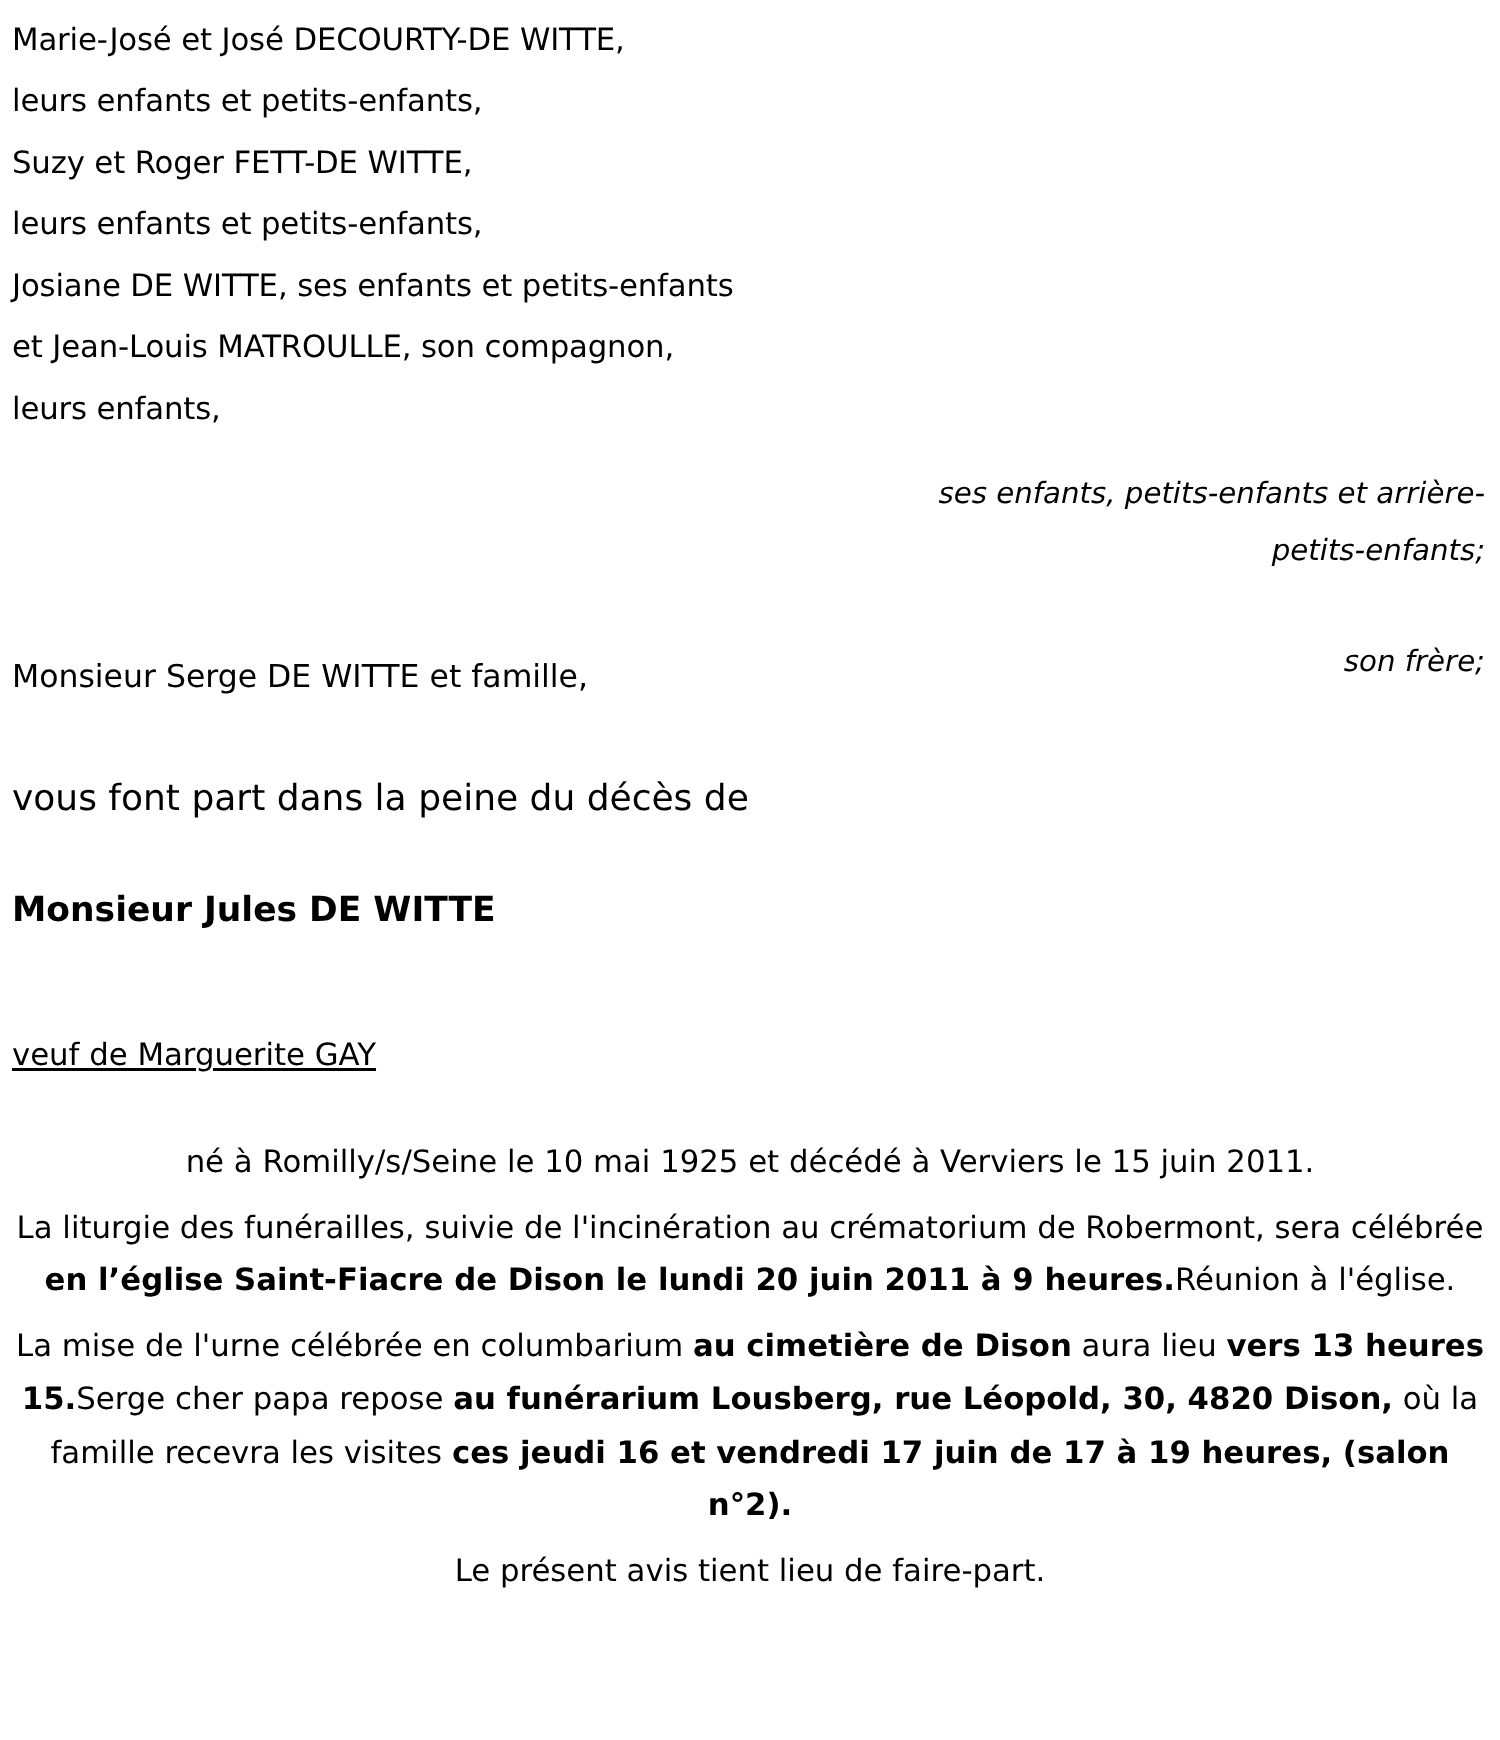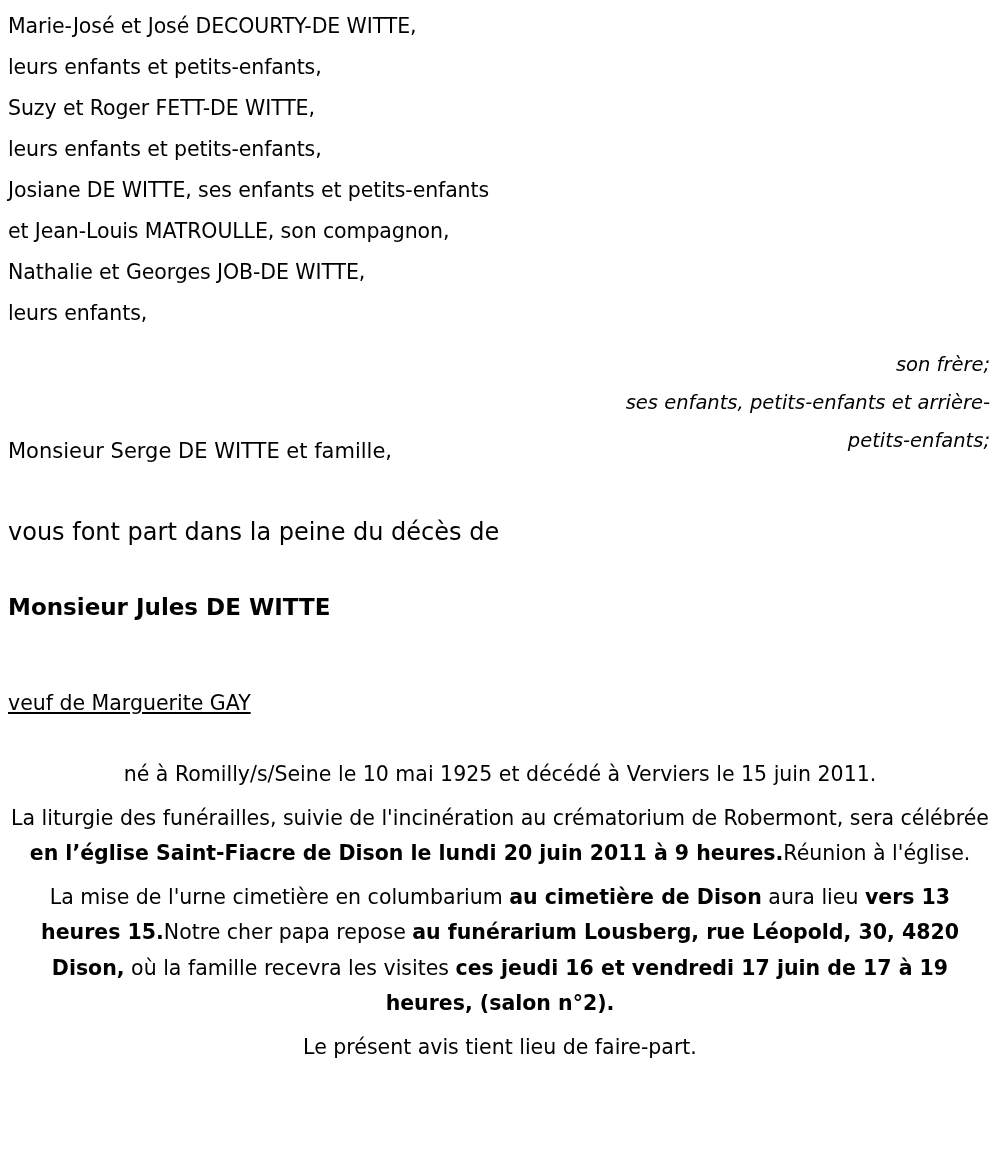--- a/index.html
+++ b/index.html
@@ -119,42 +119,41 @@
 
 <div class="page">
 
   <div class="family-block">
     <div class="family-line">Marie-José et José DECOURTY-DE WITTE,</div>
     <div class="family-line">leurs enfants et petits-enfants,</div>
     <div class="family-line">Suzy et Roger FETT-DE WITTE,</div>
     <div class="family-line">leurs enfants et petits-enfants,</div>
     <div class="family-line">Josiane DE WITTE, ses enfants et petits-enfants</div>
     <div class="family-line">et Jean-Louis MATROULLE, son compagnon,</div>
-    <div class="family-line">Nathalie et Georges JOB-DE WITTE,</div>
     <div class="family-line">leurs enfants,</div>
   </div>
 
   <div class="relations">
+    <div class="relation-group">ses enfants, petits-enfants et arrière-petits-enfants;</div>
     <div class="relation-group second">son frère;</div>
-    <div class="relation-group">ses enfants, petits-enfants et arrière-petits-enfants;</div>
   </div>
 
   <div class="serge-line">Monsieur Serge DE WITTE et famille,</div>
 
   <div class="announce-line">vous font part dans la peine du décès de</div>
 
   <div class="deceased-name">Monsieur Jules DE WITTE</div>
 
   <div class="spouse-line">veuf de Marguerite GAY</div>
 
   <div class="body-block">
 
     <p class="body-par">né à Romilly/s/Seine le 10 mai 1925 et décédé à Verviers le 15 juin 2011.</p>
 
     <p class="body-par"><span>La liturgie des funérailles, suivie de l'incinération au crématorium de Robermont, sera célébrée </span><b>en l’église Saint-Fiacre de Dison le lundi 20 juin 2011 à 9 heures.</b><span>Réunion à l'église.</span></p>
 
-    <p class="body-par"><span>La mise de l'urne cimetière en columbarium </span><b>au cimetière de Dison</b><span> aura lieu </span><b>vers 13 heures 15.</b><span>Notre cher papa repose </span><b>au funérarium Lousberg, rue Léopold, 30, 4820 Dison,</b><span> où la famille recevra les visites </span><b>ces jeudi 16 et vendredi 17 juin de 17 à 19 heures, (salon n°2).</b></p>
+    <p class="body-par"><span>La mise de l'urne célébrée en columbarium </span><b>au cimetière de Dison</b><span> aura lieu </span><b>vers 13 heures 15.</b><span>Serge cher papa repose </span><b>au funérarium Lousberg, rue Léopold, 30, 4820 Dison,</b><span> où la famille recevra les visites </span><b>ces jeudi 16 et vendredi 17 juin de 17 à 19 heures, (salon n°2).</b></p>
 
     <p class="body-par">Le présent avis tient lieu de faire-part.</p>
 
   </div>
 
 </div>
 
 </body></html>

